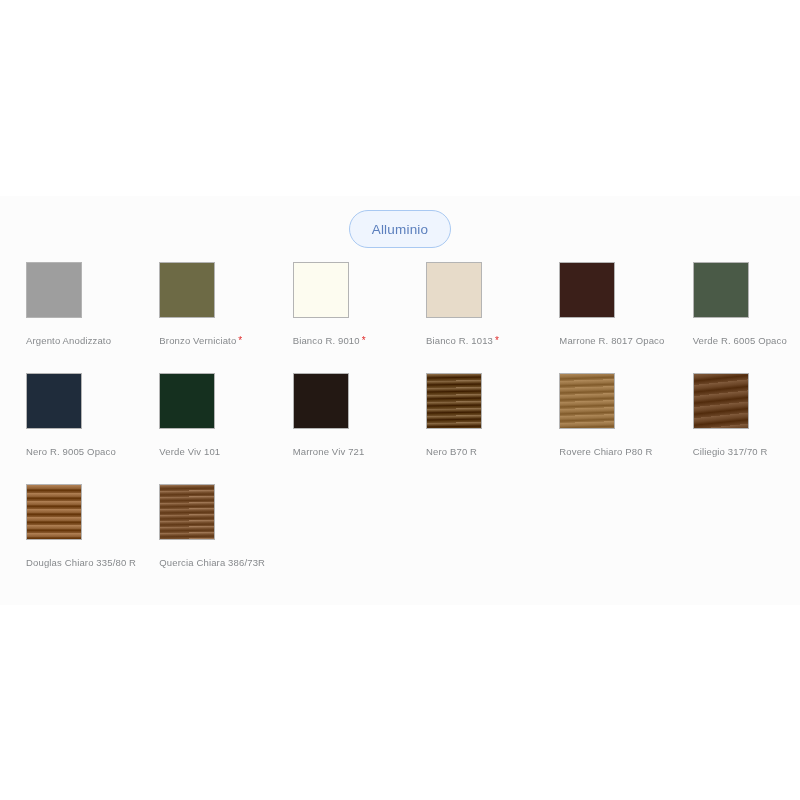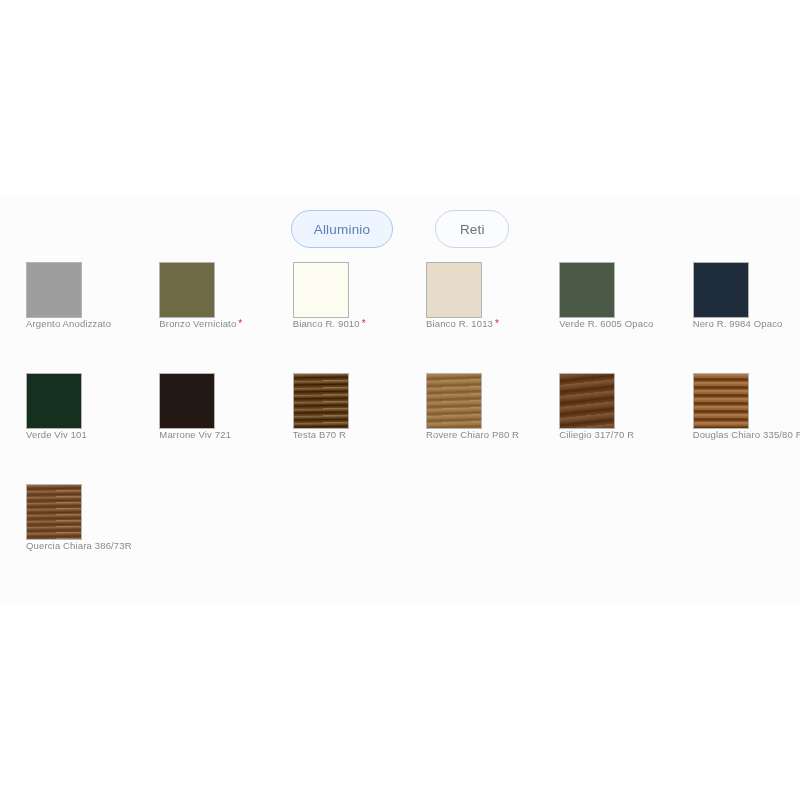--- a/index.html
+++ b/index.html
@@ -94,20 +94,21 @@
   }
   .swatch-chip {
     width: 56px;
     height: 56px;
     border: 1px solid #b4b4b4;
     box-sizing: border-box;
     background-color: #cccccc;
     flex: none;
   }
   .swatch-label {
+    margin-top: 17px;
     font-size: 9.5px;
     line-height: 11px;
     color: #86898c;
     letter-spacing: .15px;
     white-space: nowrap;
     text-align: center;
   }
   .req-mark {
     color: #e02b2b;
     font-size: 10px;
@@ -118,61 +119,62 @@
 <body>
 
 <div id="page">
 
   <div id="finish-panel">
 
     <div class="tab-bar">
       <div class="tab active">
         <span>Alluminio</span>
       </div>
-      <div class="tab">
-        <span>Reti</span>
-      </div>
     </div>
 
     <div class="swatch-grid" id="swatch-grid">
         <div class="swatch-cell">
           <div class="swatch-chip" style="background-color: rgb(158, 158, 158);"></div>
           <div class="swatch-label"><span>Argento Anodizzato</span></div>
         </div>
         <div class="swatch-cell">
           <div class="swatch-chip" style="background-color: rgb(109, 106, 69);"></div>
           <div class="swatch-label"><span>Bronzo Verniciato</span><span class="req-mark" style="color: rgb(224, 43, 43);">*</span></div>
         </div>
         <div class="swatch-cell">
           <div class="swatch-chip" style="background-color: rgb(253, 252, 240);"></div>
           <div class="swatch-label"><span>Bianco R. 9010</span><span class="req-mark" style="color: rgb(224, 43, 43);">*</span></div>
         </div>
         <div class="swatch-cell">
           <div class="swatch-chip" style="background-color: rgb(231, 219, 201);"></div>
           <div class="swatch-label"><span>Bianco R. 1013</span><span class="req-mark" style="color: rgb(224, 43, 43);">*</span></div>
         </div>
         <div class="swatch-cell">
+          <div class="swatch-chip" style="background-color: rgb(59, 31, 25);"></div>
+          <div class="swatch-label"><span>Marrone R. 8017 Opaco</span></div>
+        </div>
+        <div class="swatch-cell">
           <div class="swatch-chip" style="background-color: rgb(74, 90, 71);"></div>
           <div class="swatch-label"><span>Verde R. 6005 Opaco</span></div>
         </div>
         <div class="swatch-cell">
           <div class="swatch-chip" style="background-color: rgb(31, 44, 59);"></div>
-          <div class="swatch-label"><span>Nero R. 9984 Opaco</span></div>
+          <div class="swatch-label"><span>Nero R. 9005 Opaco</span></div>
         </div>
         <div class="swatch-cell">
           <div class="swatch-chip" style="background-color: rgb(21, 48, 31);"></div>
           <div class="swatch-label"><span>Verde Viv 101</span></div>
         </div>
         <div class="swatch-cell">
           <div class="swatch-chip" style="background-color: rgb(35, 24, 19);"></div>
           <div class="swatch-label"><span>Marrone Viv 721</span></div>
         </div>
         <div class="swatch-cell">
           <div class="swatch-chip" style="background-color: rgb(107, 75, 38); background-image: repeating-linear-gradient(179deg, rgb(147, 115, 78) 0px, rgb(107, 75, 38) 2px, rgb(61, 29, 0) 4px, rgb(81, 49, 12) 5px, rgb(107, 75, 38) 7px), repeating-linear-gradient(88deg, rgba(255, 255, 255, 0.1) 0px, rgba(0, 0, 0, 0) 6px, rgba(0, 0, 0, 0.18) 13px, rgba(0, 0, 0, 0) 20px); background-size: auto, auto;"></div>
-          <div class="swatch-label"><span>Testa B70 R</span></div>
+          <div class="swatch-label"><span>Nero B70 R</span></div>
         </div>
         <div class="swatch-cell">
           <div class="swatch-chip" style="background-color: rgb(154, 116, 68); background-image: repeating-linear-gradient(178deg, rgb(176, 138, 90) 0px, rgb(154, 116, 68) 3px, rgb(128, 90, 42) 5px, rgb(154, 116, 68) 7px), repeating-linear-gradient(92deg, rgb(166, 128, 80) 0px, rgba(0, 0, 0, 0) 9px, rgb(128, 90, 42) 15px, rgba(0, 0, 0, 0) 22px); background-size: auto, auto;"></div>
           <div class="swatch-label"><span>Rovere Chiaro P80 R</span></div>
         </div>
         <div class="swatch-cell">
           <div class="swatch-chip" style="background-color: rgb(107, 69, 38); background-image: repeating-linear-gradient(174deg, rgb(129, 91, 60) 0px, rgb(107, 69, 38) 4px, rgb(81, 43, 12) 7px, rgb(107, 69, 38) 11px), linear-gradient(168deg, rgb(61, 23, 0) 0%, rgba(0, 0, 0, 0) 30%, rgb(129, 91, 60) 62%, rgba(0, 0, 0, 0) 100%); background-size: auto, auto;"></div>
           <div class="swatch-label"><span>Ciliegio 317/70 R</span></div>
         </div>
         <div class="swatch-cell">

